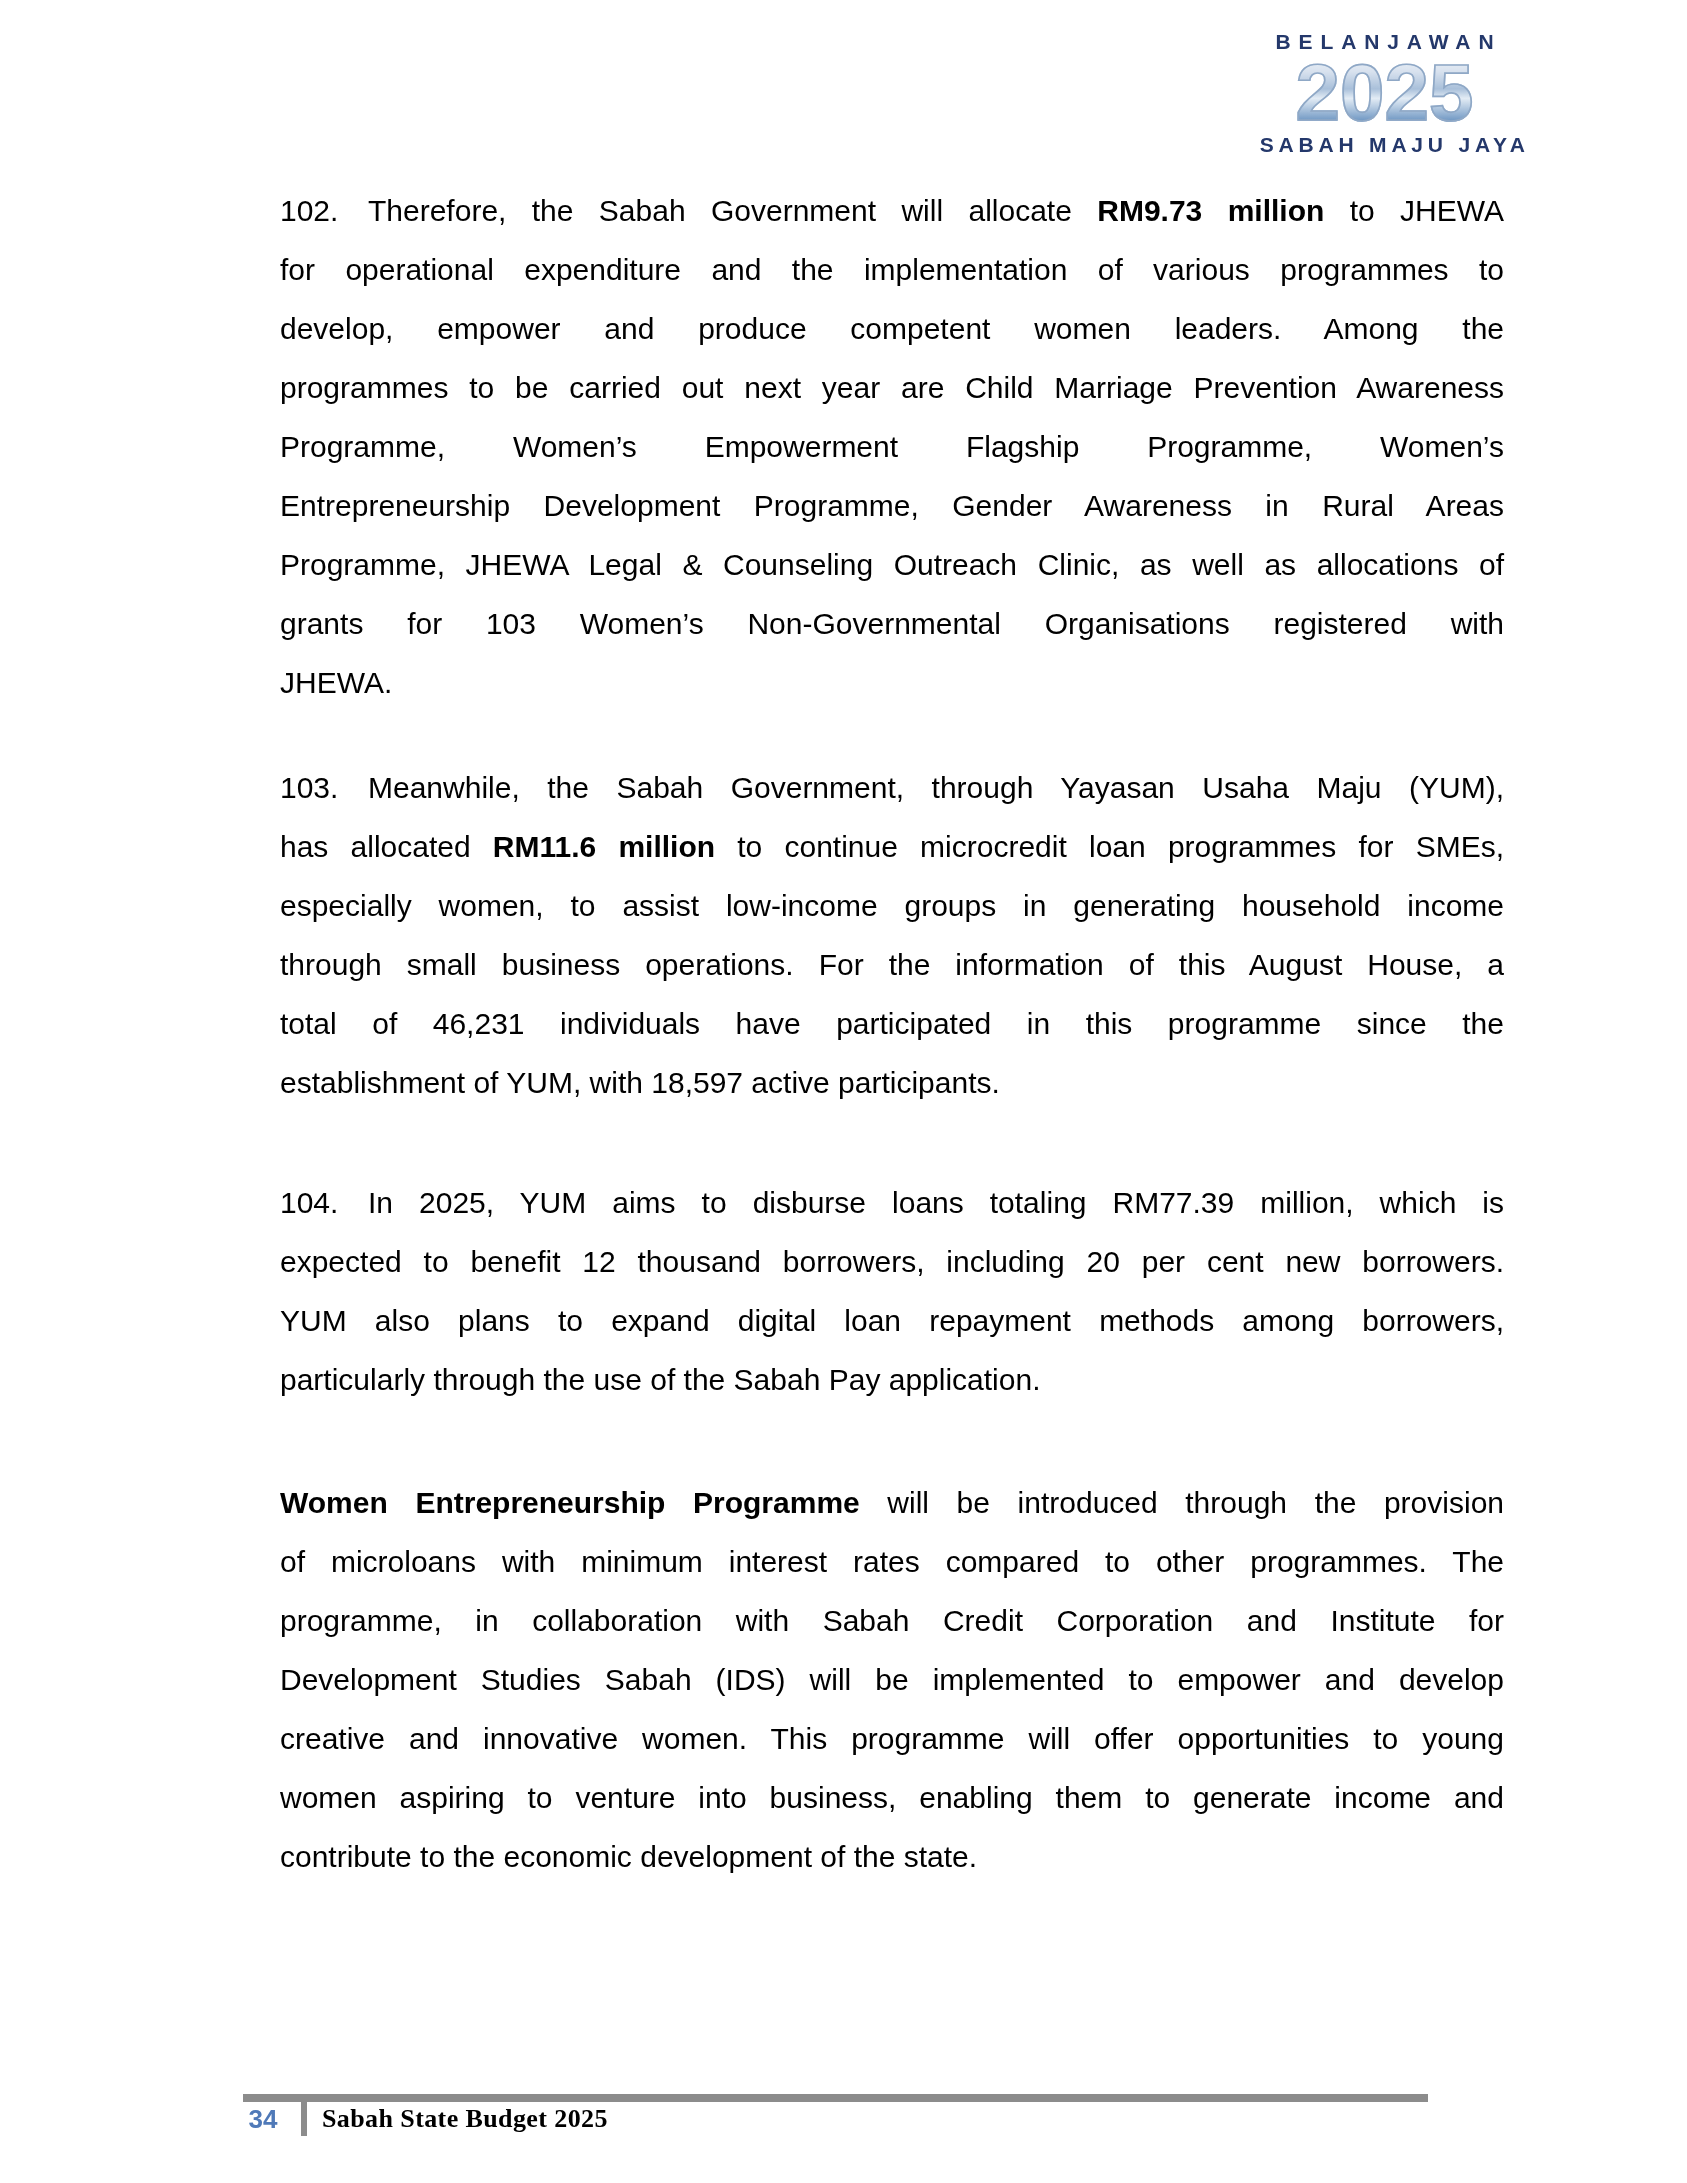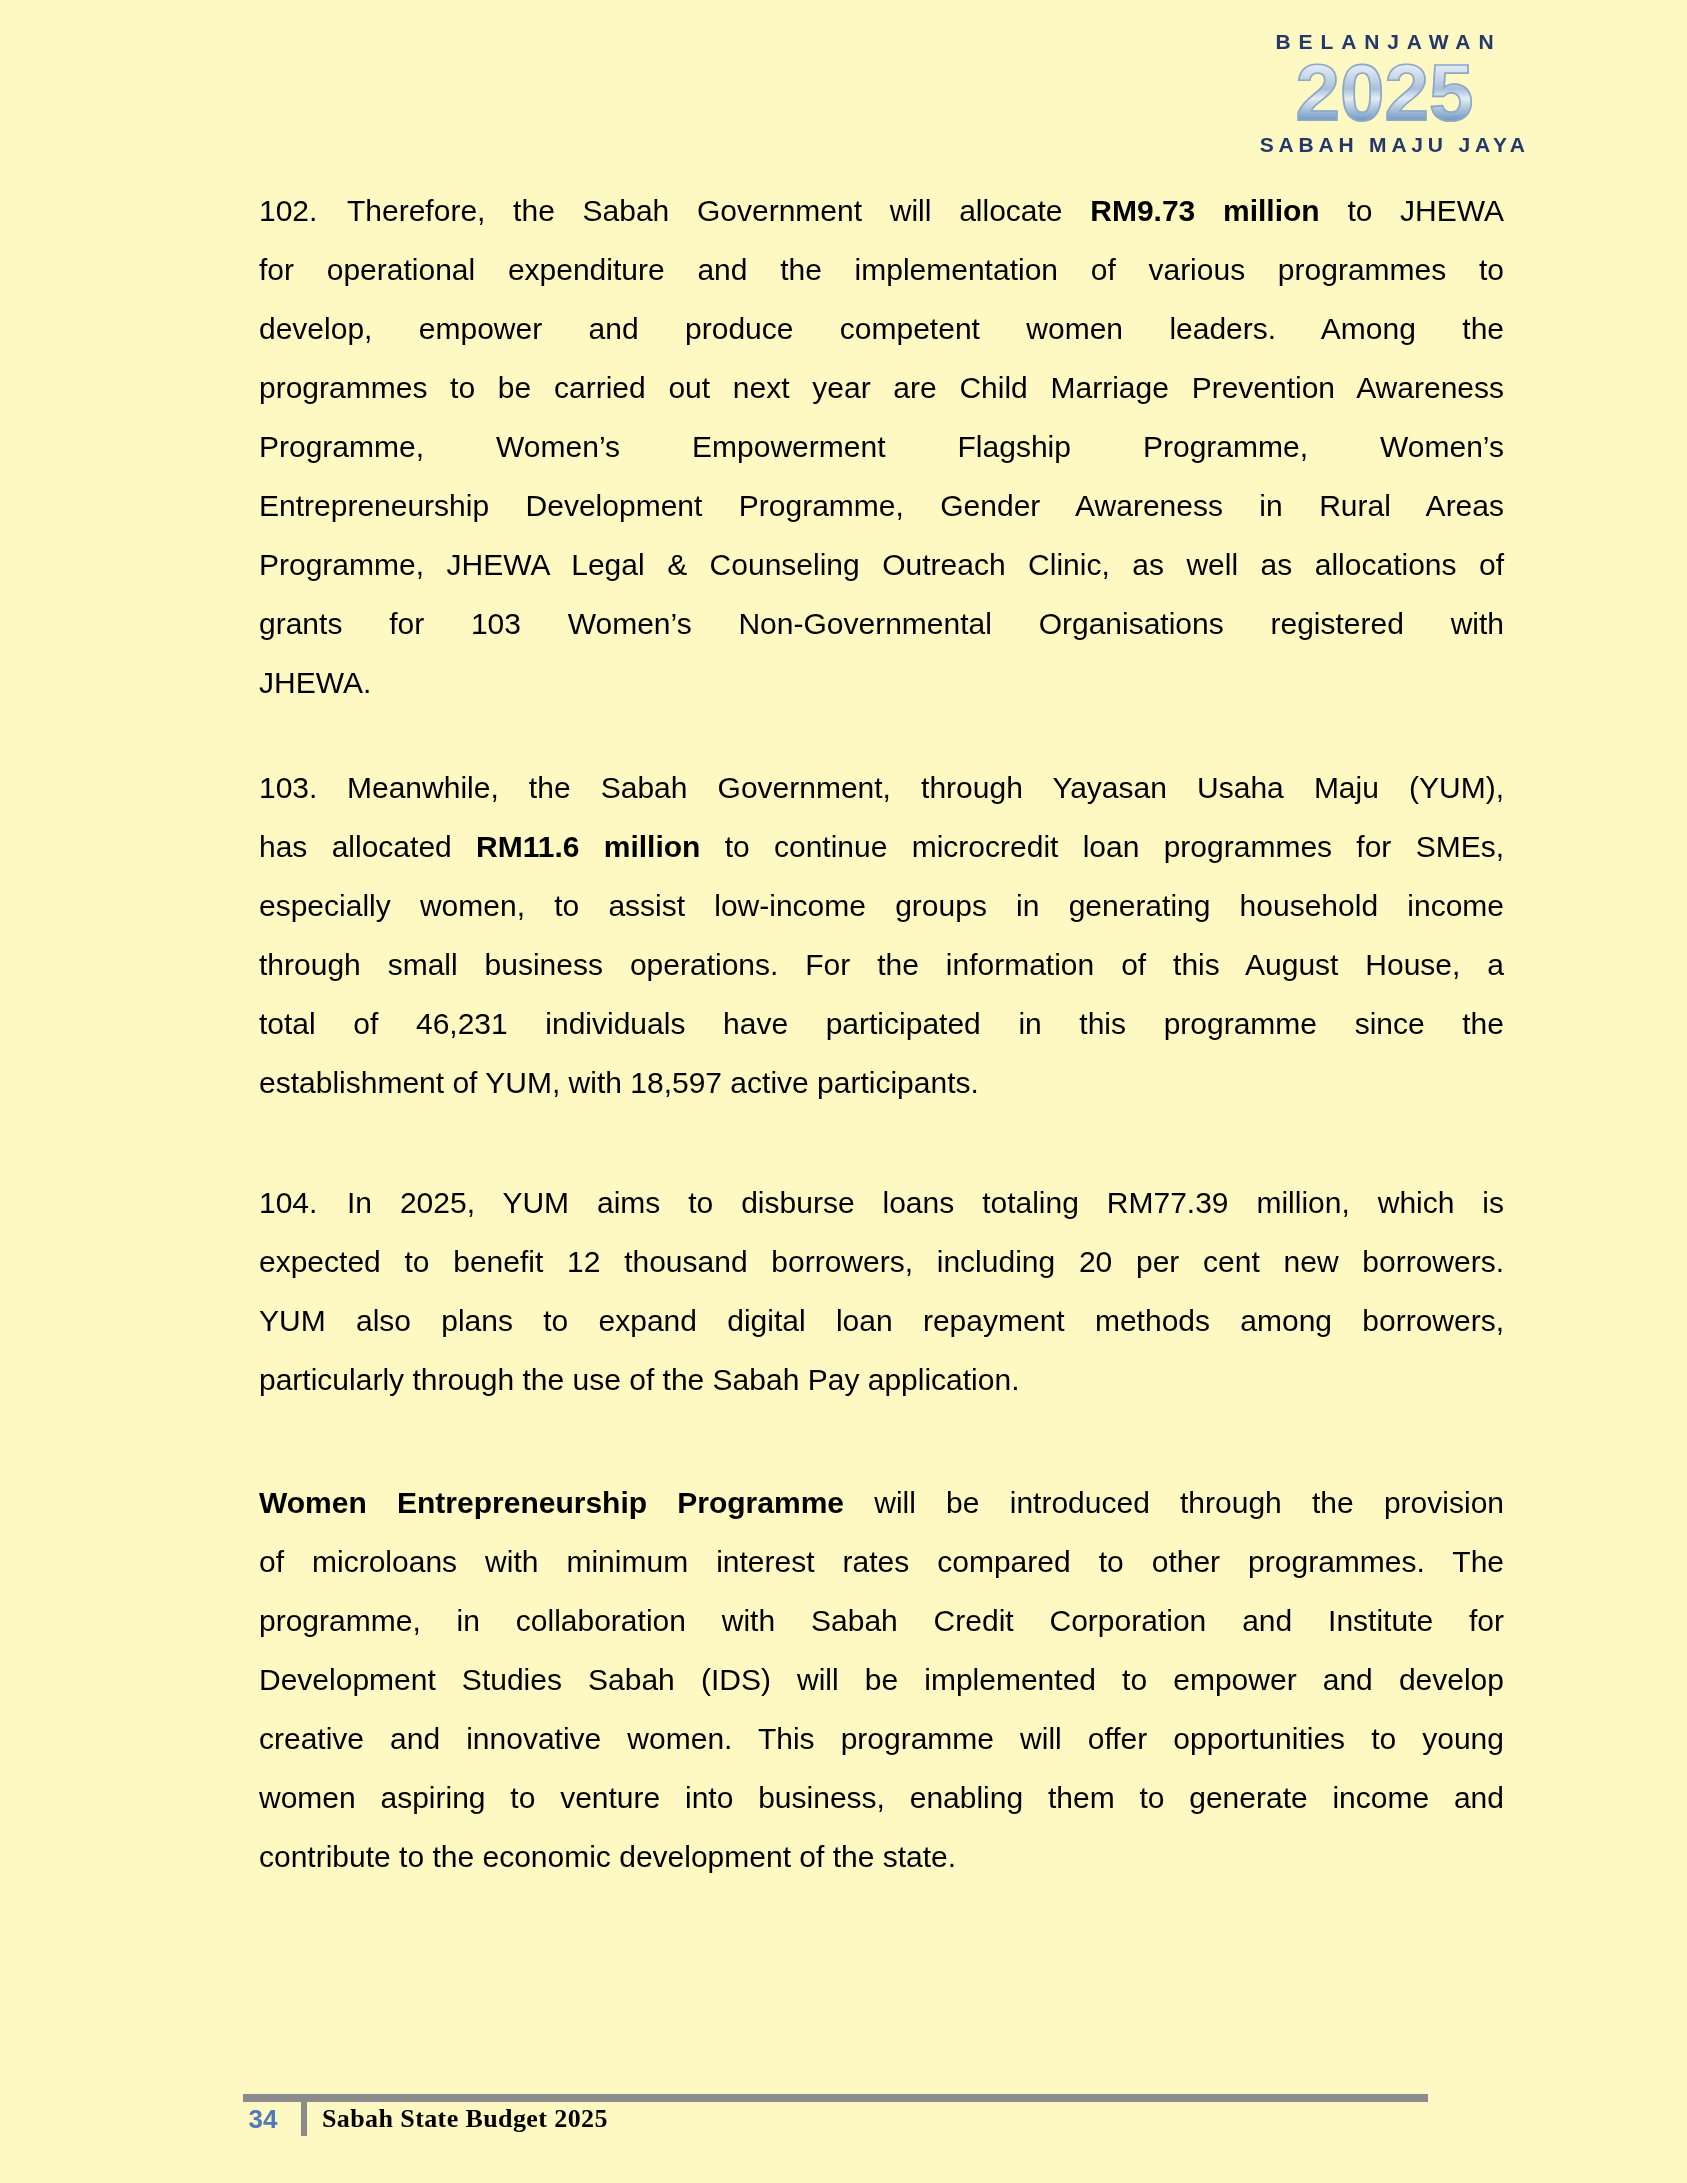--- a/index.html
+++ b/index.html
@@ -1,19 +1,19 @@
 <!DOCTYPE html>
 <html style="font-size:14px"><head>
 <meta charset="utf-8">
 <style>
   html,body { margin:0; padding:0; background:#e8e8e8; }
   .page {
     position:relative;
     width:1687px; height:2184px;
-    background:#fef9c3;
+    background:#ffffff;
     font-family:"Liberation Sans", sans-serif;
     color:#000000;
     overflow:hidden;
   }
 
   
   .logo {
     position:absolute; left:1255px; top:30px; width:259px;
     text-align:center; color:#24386b; user-select:none;
   }
@@ -40,20 +40,21 @@
   }
   .para { margin:0; }
   .p102 { margin-bottom:46px; }
   .p103 { margin-bottom:61px; }
   .p104 { margin-bottom:64px; }
   .p105 { margin-bottom:0; }
   .line {
     height:59px; line-height:59px;
     white-space:normal; overflow:visible;
     text-align:left;
+    margin-left:21px;
   }
   .j { text-align:justify; text-align-last:justify; }
   .pnum { display:inline-block; min-width:88px; }
   b { font-weight:bold; }
 
   
   .footer-bar  { position:absolute; left:243px;  top:2094px; width:1185px; height:7.9px;  background:#8c8c8c; }
   .footer-vbar { position:absolute; left:301px;  top:2094px; width:6.1px;    height:42px; background:#8c8c8c; }
   .footer-num  {
     position:absolute; left:239px; top:2100px; width:48px;

